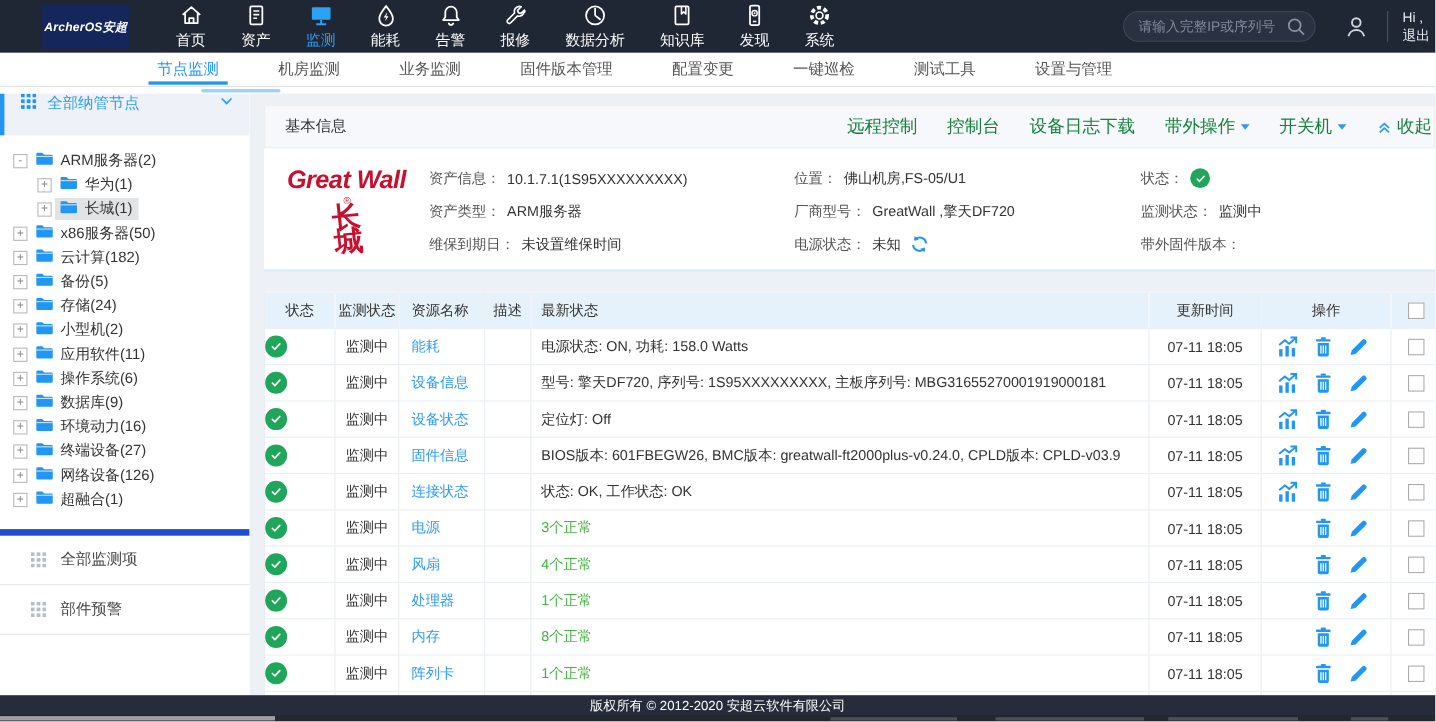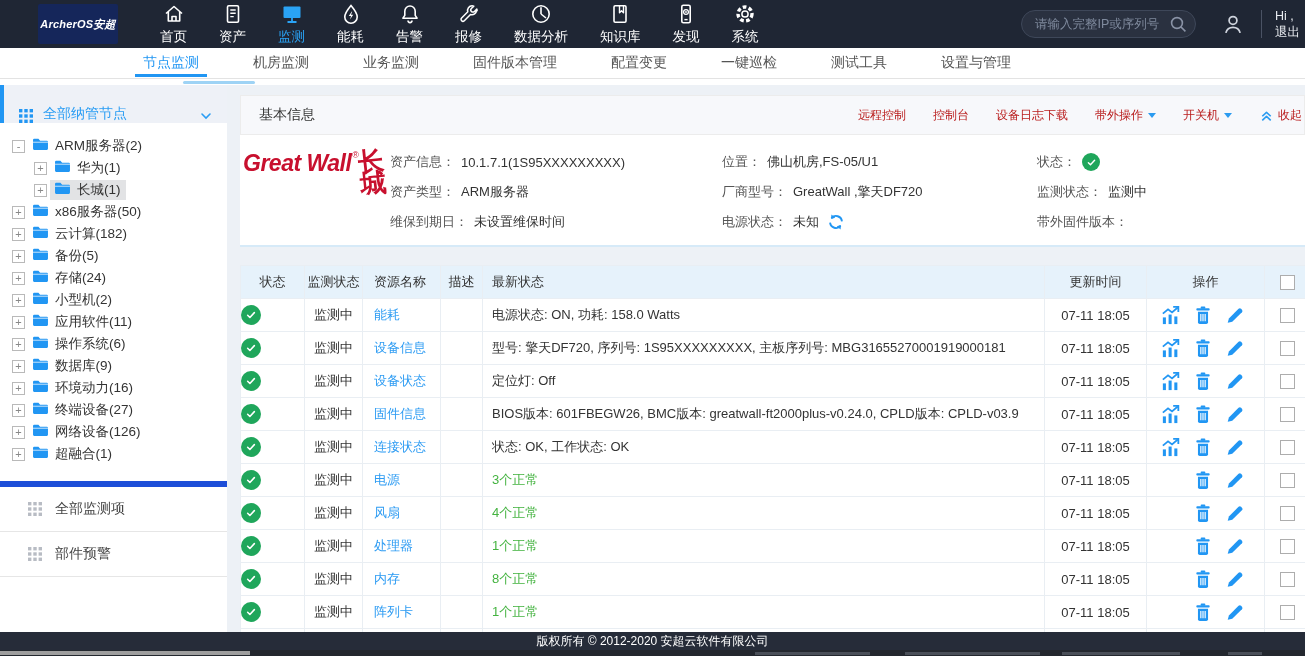--- a/index.html
+++ b/index.html
@@ -39,21 +39,21 @@
              padding-left:138px; gap:44px; }
   .tab { position:relative; font-size:14px; color:#555; padding:0 5px; height:100%;
          display:flex; align-items:center; cursor:pointer; white-space:nowrap; }
   .tab.active { color:#2196f3; }
   .tab.active::after { content:""; position:absolute; left:-3px; right:-3px; bottom:1px; height:3px; background:#2196f3; }
   .hthumb { position:absolute; top:81px; left:183px; width:72px; height:3px; background:#9ed3f5; border-radius:2px; }
 
   
   .sidebar { position:absolute; top:85px; left:0; width:227px; bottom:24px; background:#fff; overflow:hidden; }
   .sb-head { height:38px; background:#eef1f7; border-left:4px solid #2196f3;
-             display:flex; align-items:flex-end; padding-left:15px; cursor:pointer; }
+             display:flex; align-items:flex-start; padding-left:15px; cursor:pointer; }
   .sb-head .hlabel { color:#2a9df4; font-size:14px; margin-left:10px; }
   .sb-head .chev { margin-left:auto; margin-right:14px; }
   .tree { padding-top:12px; }
   .tree-item { height:22px; display:flex; align-items:center; padding-left:12px; cursor:pointer; }
   .tree-item.child { padding-left:34px; }
   .exp { width:13px; height:13px; border:1px solid #b9b9b9; background:#fff; color:#888;
          font-size:11px; line-height:11px; text-align:center; flex:0 0 13px; }
   .selwrap { display:flex; align-items:flex-start; padding:1px 5px 1px 4px; margin-left:3px; }
   .tree-item.selected .selwrap { background:#e2e3e5; }
   .tlabel { font-size:13.5px; color:#333; margin-left:6px; white-space:nowrap; }
@@ -62,28 +62,28 @@
                 border-bottom:1px solid #e6e6e6; cursor:pointer; }
   .sb-section .slabel { font-size:14px; color:#444; margin-left:13px; }
 
   
   .main { position:absolute; top:85px; left:227px; right:0; bottom:24px;
           background:#edf1f6; padding-left:13px; overflow:hidden; }
   .panel-head { margin-top:10px; height:40px; background:#f7f8fb; border:1px solid #ececec;
                 display:flex; align-items:center; padding:0 2px 0 18px; }
   .panel-title { font-size:14px; color:#333; }
   .actions { margin-left:auto; display:flex; align-items:center; gap:27px; }
-  .act { color:#b91c1c; font-size:12px; cursor:pointer; display:flex; align-items:center; white-space:nowrap; }
+  .act { color:#15803d; font-size:16px; cursor:pointer; display:flex; align-items:center; white-space:nowrap; }
   .caret { width:0; height:0; border-left:4px solid transparent; border-right:4px solid transparent;
            border-top:5px solid #2b9bf0; margin-left:5px; }
   .collapse { display:flex; align-items:center; gap:4px; }
 
   .info-card { background:#fff; border-bottom:2px solid #d6eaf8; padding:15px 0 14px 0;
                display:flex; min-height:104px; }
-  .gw-logo { width:150px; display:flex; justify-content:center; color:#c8102e; cursor:default; }
+  .gw-logo { width:150px; display:flex; align-items:center; justify-content:center; color:#c8102e; cursor:default;flex-direction:column; }
   .gw-text { font-size:23px; font-weight:bold; font-style:italic; letter-spacing:-.5px; }
   .gw-reg { font-size:9px; vertical-align:top; margin-left:1px; }
   .gw-cn { font-family:"DejaVu Serif","Liberation Serif",serif; font-weight:bold; font-size:26px;
            line-height:22px; margin-left:2px; width:26px; display:inline-block; transform:rotate(-6deg); }
   .icol { display:flex; flex-direction:column; gap:12px; font-size:13px; padding-top:3px; }
   .icol.c1 { width:316px; } .icol.c2 { width:315px;margin-left:16px; } .icol.c3 { flex:1; }
   .ifield { display:flex; align-items:center; height:18px; }
   .ilabel { color:#555; margin-right:6px; white-space:nowrap; }
   .ivalue { color:#333; white-space:nowrap; }
   .okc { width:18px; height:18px; border-radius:50%; background:#1fa65b; display:inline-flex;

